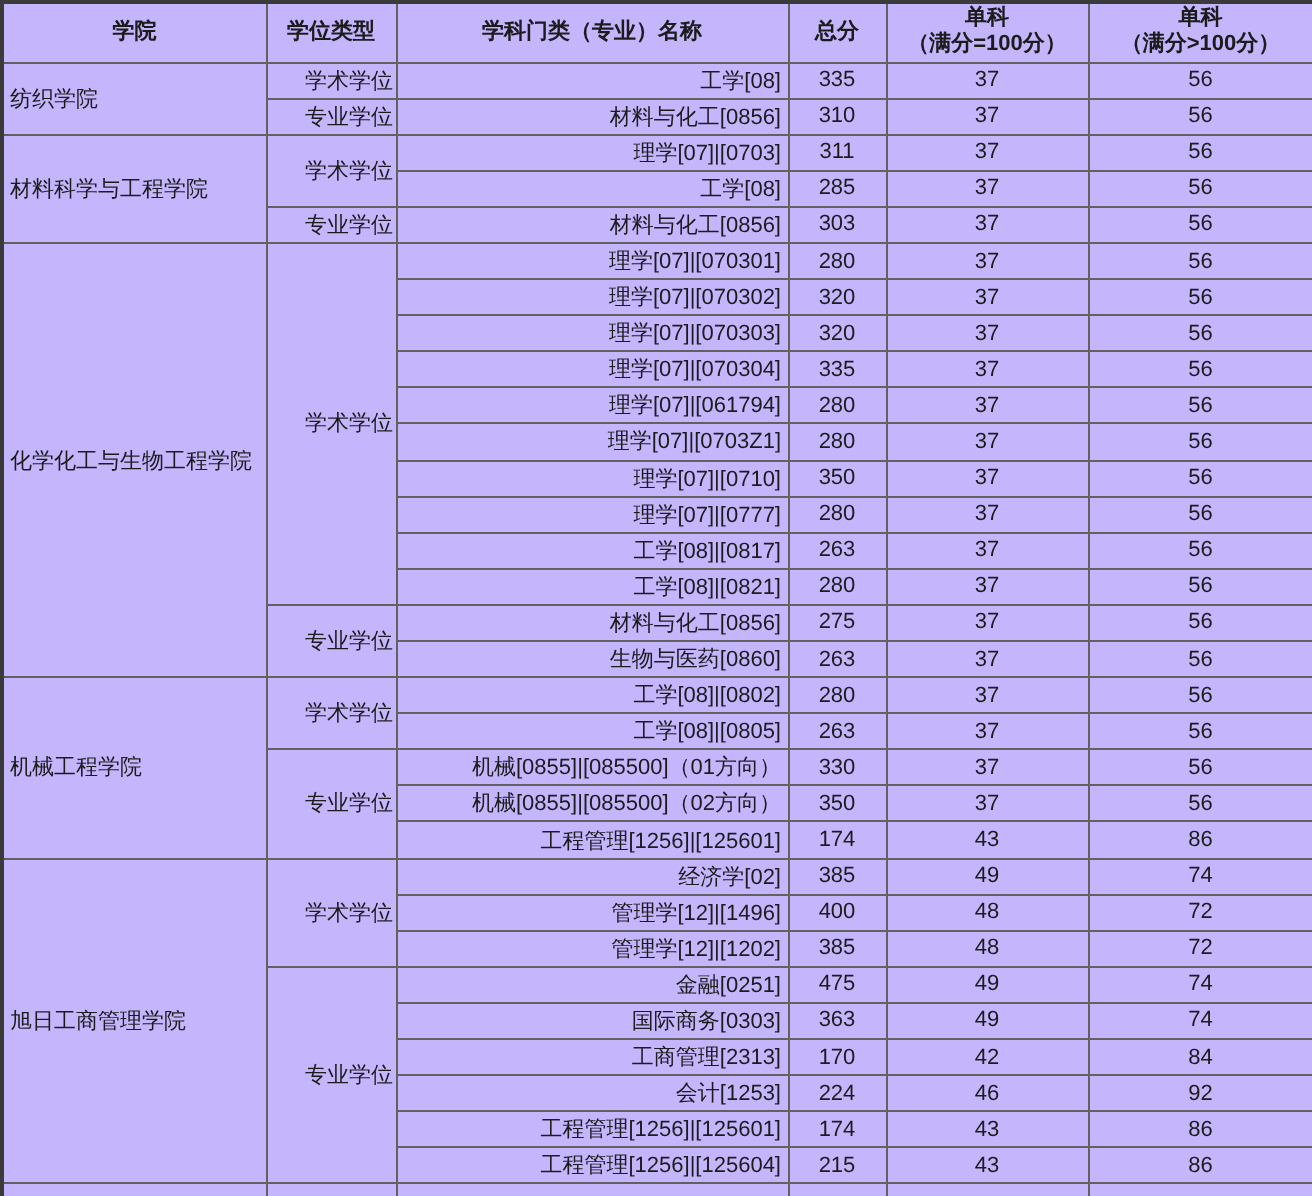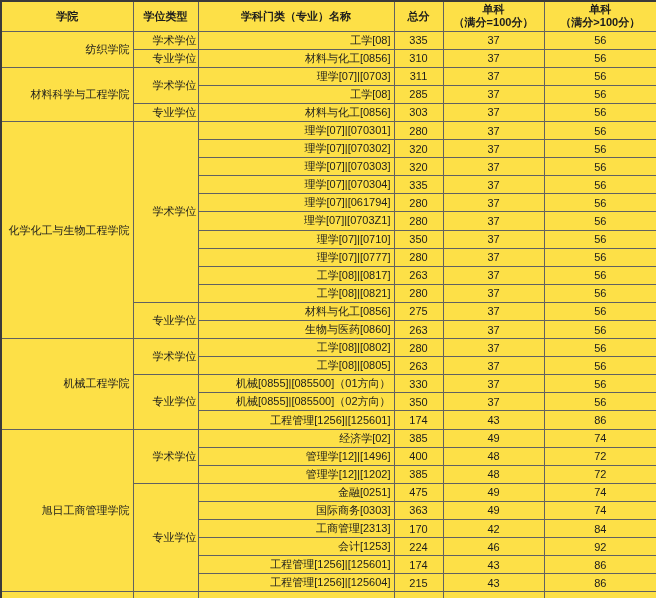--- a/index.html
+++ b/index.html
@@ -1,20 +1,20 @@
 <!DOCTYPE html>
 <html><head>
 <meta charset="utf-8">
 <style>
   html, body { margin: 0; padding: 0; background: #ffffff; }
   .viewport {
     width: 656px;
     height: 598px;
     overflow: hidden;
-    background: #fde047;
+    background: #c4b5fd;
     position: relative;
   }
   table.scores {
     border-collapse: collapse;
     table-layout: fixed;
     width: 656px;
     font-family: "Liberation Sans", "DejaVu Sans", sans-serif;
     font-size: 11px;
     color: #1c1c1c;
     border: 2px solid #3a3a3a;
@@ -35,21 +35,21 @@
   }
   table.scores thead th {
     height: 30px;
     font-weight: bold;
     text-align: center;
     white-space: pre-line;
     line-height: 13px;
     padding: 1px 2px;
   }
   table.scores tbody tr { height: 18.1px; }
-  table.scores td.college { text-align: right; margin-top: 23px; }
+  table.scores td.college { text-align: left; margin-top: 23px; }
   table.scores td.degree  { text-align: right; padding-left: 19px; }
   table.scores td.major   { text-align: right; padding-left: 16px; }
   table.scores td.num     { text-align: center; }
 </style>
 </head>
 <body>
 
 <div class="viewport">
   <table class="scores">
     <colgroup>

